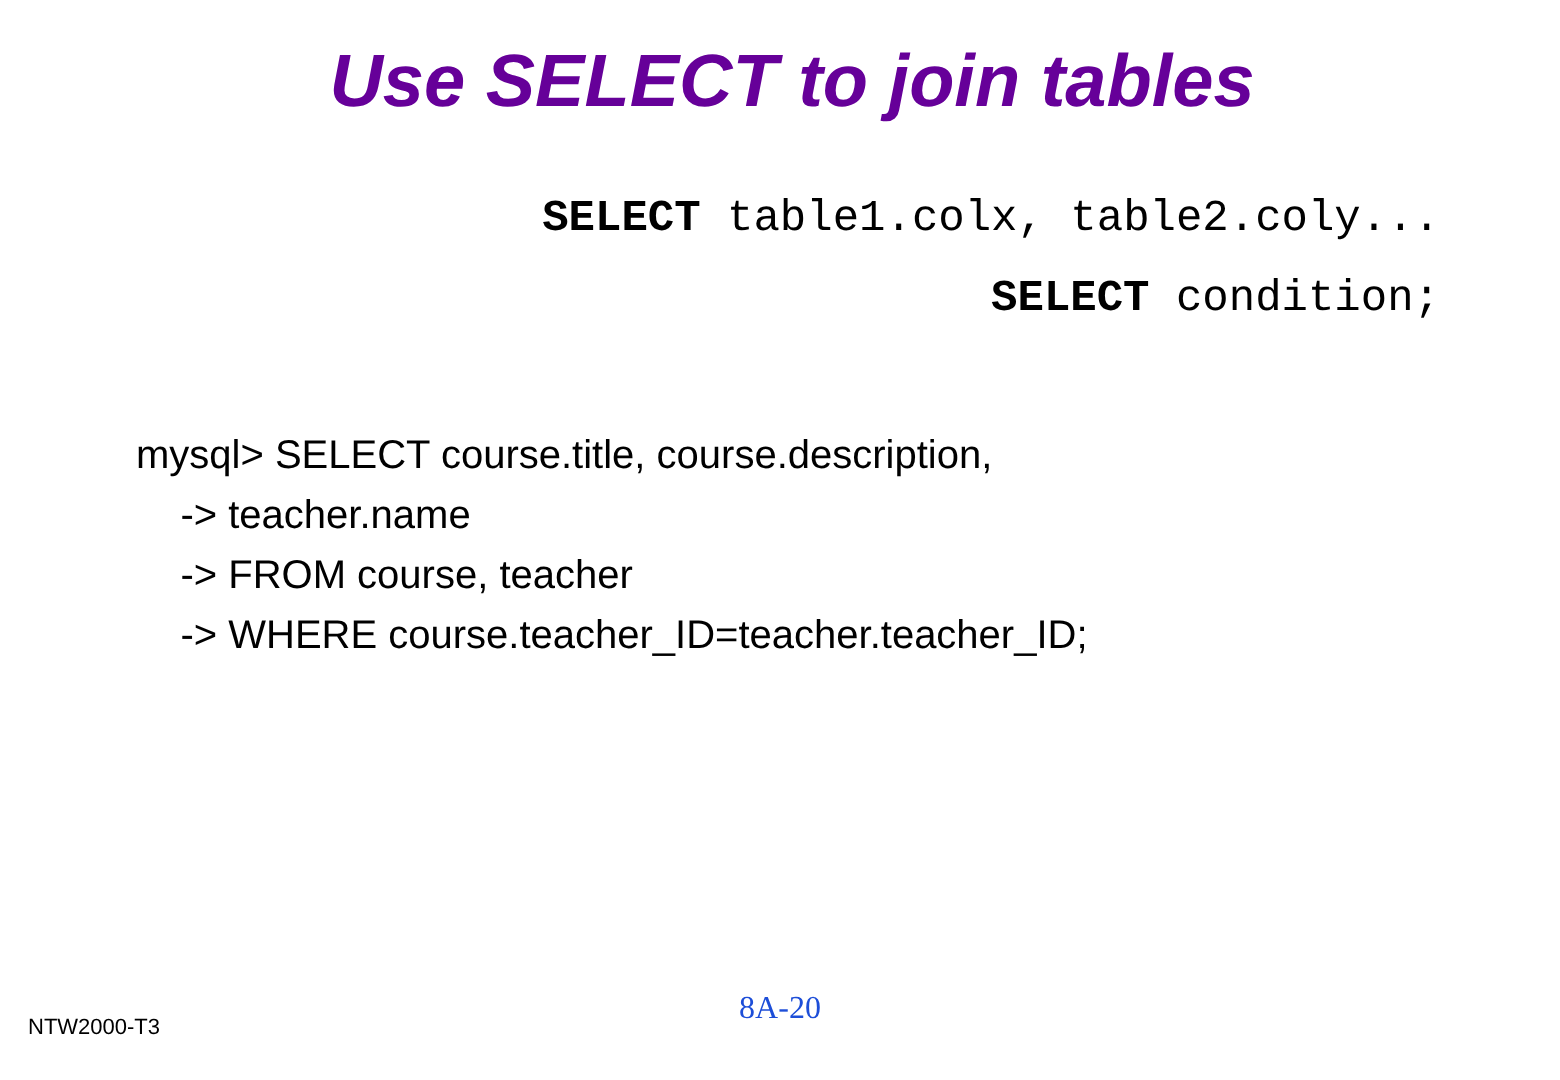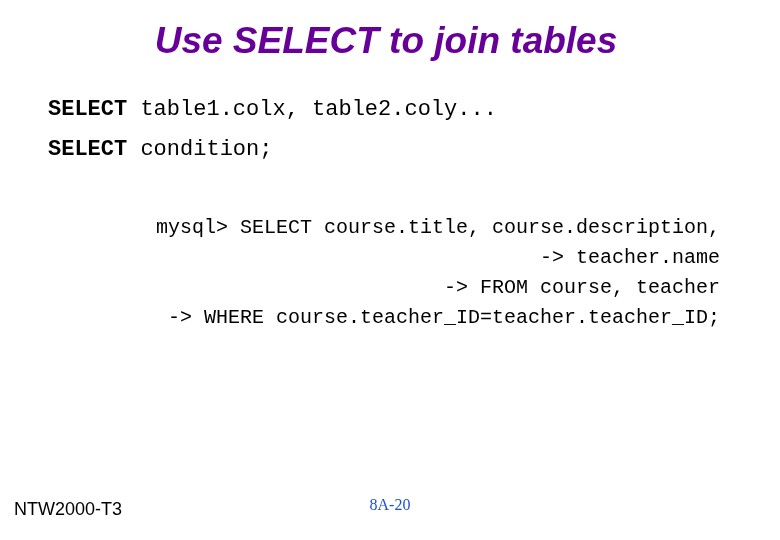--- a/index.html
+++ b/index.html
@@ -6,54 +6,54 @@
     margin: 0;
     padding: 0;
     width: 780px;
     height: 540px;
     background: #ffffff;
     font-family: Arial, Helvetica, sans-serif;
     position: relative;
     box-sizing: border-box;
   }
   .slide {
-    padding: 20px 60px 0 52px;
+    padding: 20px 60px 0 72px;
   }
   .title {
     color: #660099;
     font-size: 37px;
     font-weight: bold;
     font-style: italic;
     text-align: center;
     margin: 0 0 28px 0;
   }
   .syntax-block {
     font-family: "Courier New", Courier, monospace;
     font-size: 22px;
     color: #000000;
     line-height: 1.8;
     margin-left: -4px;
+    text-align: right;
   }
   .syntax-block .kw {
     font-weight: bold;
   }
   .example-block {
-    font-family: Liberation Mono, monospace;
+    font-family: Liberation Sans, sans-serif;
     font-size: 20px;
     color: #000000;
     line-height: 1.5;
     margin-top: 44px;
     margin-left: -4px;
-    text-align: right;
   }
   .footer-left {
     position: absolute;
     left: 14px;
     bottom: 20px;
-    font-size: 18px;
+    font-size: 11px;
     color: #000;
     font-family: Arial, sans-serif;
   }
   .footer-center {
     position: absolute;
     left: 50%;
     transform: translateX(-50%);
     bottom: 26px;
     font-size: 16px;
     color: #1d4ed8;

